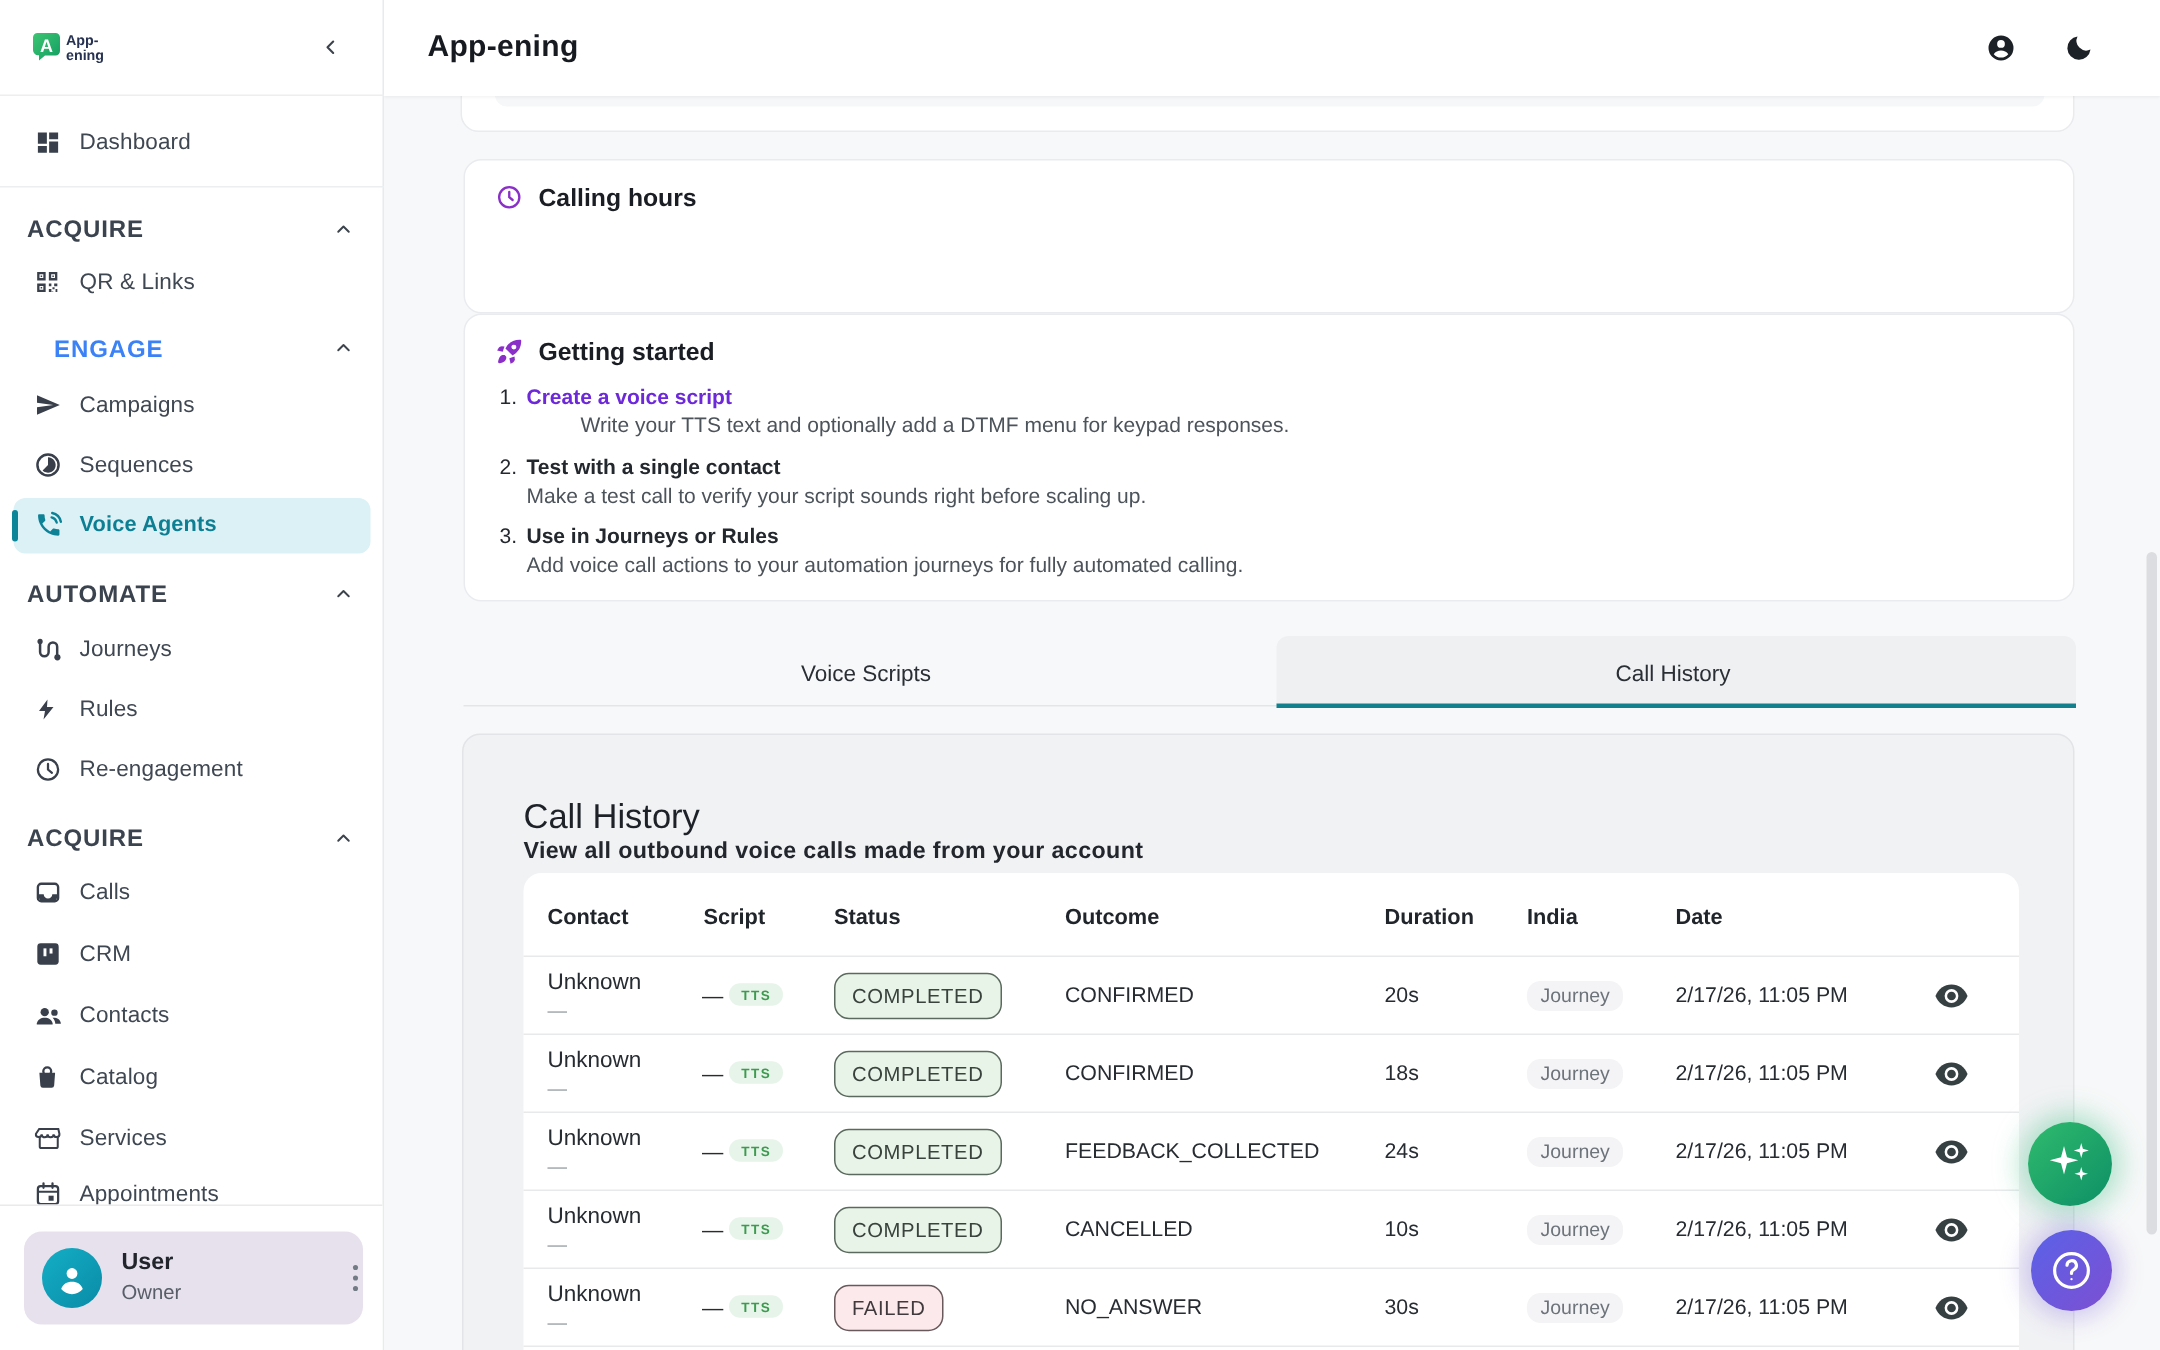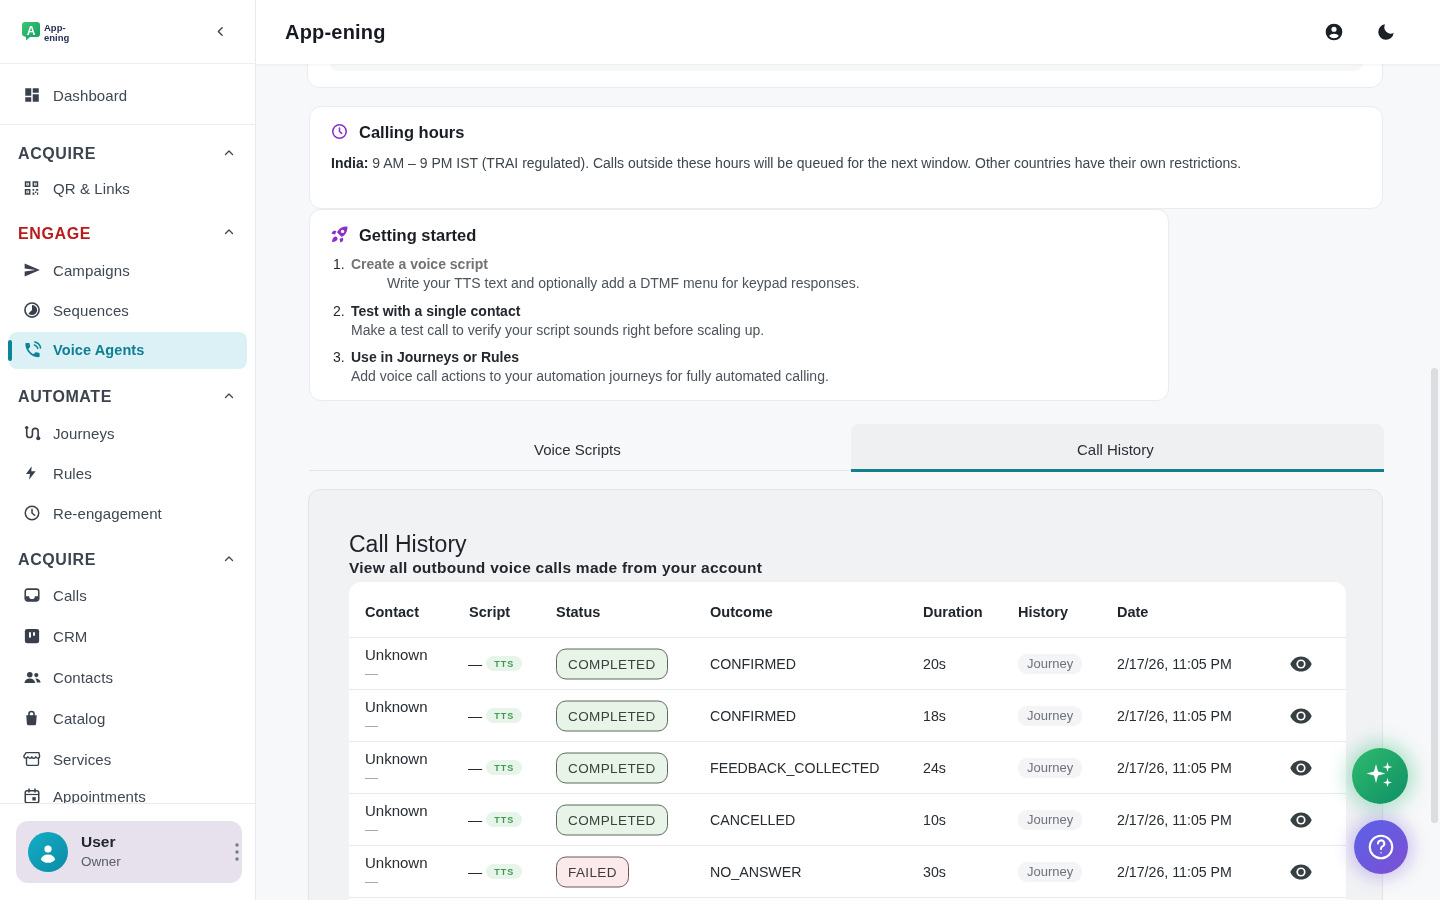--- a/index.html
+++ b/index.html
@@ -117,21 +117,21 @@
       <path d="M5 15 L12 8 L19 15"></path>
     </svg>
 
   <div class="navrow" style="top:168px">
     <svg width="17" height="17" viewBox="0 0 24 24" fill="#39404c">
         <path d="M2.5 2.5 h8 v8 h-8 z m2.2 2.2 v3.6 h3.6 V4.7 z M5.8 5.8 h1.4 v1.4 H5.8 z M13.5 2.5 h8 v8 h-8 z m2.2 2.2 v3.6 h3.6 V4.7 z M16.8 5.8 h1.4 v1.4 h-1.4 z M2.5 13.5 h8 v8 h-8 z m2.2 2.2 v3.6 h3.6 v-3.6 z M5.8 16.8 h1.4 v1.4 H5.8 z M13.5 13.5 h2.4 v2.4 h-2.4 z M18.5 13.5 h3 v2.4 h-3 z M13.5 18.5 h2.4 v3 h-2.4 z M16.9 16.9 h2 v2 h-2 z M19.8 18.5 h1.7 v3 h-1.7 z M16.2 21 h1.5 v.5 h-1.5 z"></path>
       </svg>
     <span class="lbl">QR &amp; Links</span>
   </div>
 
-  <div class="sechead" style="top:225px;color:#b91c1c;">ENGAGE</div>
+  <div class="sechead" style="top:225px;color:#3b82f6;margin-left:18px;">ENGAGE</div>
   <svg class="chev" style="top:226px" width="12" height="12" viewBox="0 0 24 24" fill="none" stroke="#3c434c" stroke-width="2.6" stroke-linecap="round" stroke-linejoin="round">
       <path d="M5 15 L12 8 L19 15"></path>
     </svg>
 
   <div class="navrow" style="top:250px">
     <svg width="18" height="18" viewBox="0 0 24 24" fill="#39404c">
         <path d="M2.2 20.6 L22.5 12 L2.2 3.4 L2.2 10.1 L16.7 12 L2.2 13.9 Z"></path>
       </svg>
     <span class="lbl">Campaigns</span>
   </div>
@@ -274,34 +274,33 @@
 <div class="card" style="left:307px;top:40px;width:1076px;height:48px;border-radius:12px;">
   <div class="abs" style="left:22px;top:0px;width:1033px;height:30px;background:#f6f7f8;border-radius:0 0 8px 8px;"></div>
 </div>
 
 <div class="card" style="left:309px;top:106px;width:1074px;height:103px;">
   <svg class="abs" style="left:21px;top:16px" width="17" height="17" viewBox="0 0 24 24" fill="none" stroke="#8b2fc9" stroke-width="2.2">
       <circle cx="12" cy="12" r="9.5"></circle>
       <path d="M12 7 v5 l3.2 2.6" stroke-linecap="round"></path>
     </svg>
   <div class="ct abs" style="left:49px;top:16px;">Calling hours</div>
-  <div class="body15 abs" style="left:21px;top:48px;"><b style="color:#20252b;">India:</b> 9 AM – 9 PM IST (TRAI regulated). Calls outside these hours will be queued for the next window. Other countries have their own restrictions.</div>
-</div>
-
-<div class="card" style="left:309px;top:209px;width:860px;height:192px;">
+</div>
+
+<div class="card" style="left:309px;top:209px;width:1074px;height:192px;">
   <svg class="abs" style="left:20px;top:15px" width="19" height="19" viewBox="0 0 24 24" fill="#8b2fc9">
       <path d="M22 2 c-4.8-.4-9.2 1.5-11.7 4.8 L8.8 9.2 l6 6 2.4-1.7 C20.5 11 22.4 6.8 22 2 z"></path>
       <circle cx="15.9" cy="8.1" r="2.1" fill="#fff"></circle>
       <path d="M8 7.6 L5.7 7.3 C4.6 7.3 3.6 7.9 3 8.8 L1.8 10.9 l4.7 1 z"></path>
       <path d="M16.4 16 l.3 2.3 c0 1.1-.6 2.1-1.5 2.7 L13.1 22.2 l-1-4.7 z"></path>
       <path d="M8.1 14.8 c-1.3-.4-2.7 0-3.6 1 -.9.9-1.7 3.1-1.9 4.6 -.1.7.5 1.3 1.2 1.2 1.5-.2 3.7-1 4.6-1.9 1-.9 1.4-2.3 1-3.6 z"></path>
     </svg>
   <div class="ct abs" style="left:49px;top:16px;">Getting started</div>
   <div class="abs" style="left:23px;top:46px;font-size:14px;color:#23272e;">1.</div>
-    <div class="abs" style="left:41px;top:46px;font-size:14px;color:#737373;font-weight:700;">Create a voice script</div>
+    <div class="abs" style="left:41px;top:46px;font-size:14px;color:#6d28d9;font-weight:700;">Create a voice script</div>
   <div class="abs" style="left:41px;top:65px;font-size:14px;color:#4c535b;margin-left:36px;">Write your TTS text and optionally add a DTMF menu for keypad responses.</div>
   <div class="abs" style="left:23px;top:93px;font-size:14px;color:#23272e;">2.</div>
     <div class="abs" style="left:41px;top:93px;font-size:14px;color:#23272e;font-weight:700;">Test with a single contact</div>
   <div class="abs" style="left:41px;top:112px;font-size:14px;color:#4c535b;">Make a test call to verify your script sounds right before scaling up.</div>
   <div class="abs" style="left:23px;top:139px;font-size:14px;color:#23272e;">3.</div>
     <div class="abs" style="left:41px;top:139px;font-size:14px;color:#23272e;font-weight:700;">Use in Journeys or Rules</div>
   <div class="abs" style="left:41px;top:158px;font-size:14px;color:#4c535b;">Add voice call actions to your automation journeys for fully automated calling.</div>
 </div>
 
 <div class="abs" style="left:851px;top:424px;width:533px;height:45px;background:#eff0f2;border-radius:8px 8px 0 0;"></div>
@@ -313,21 +312,21 @@
 <div id="panel">
   <div class="abs" style="left:40px;top:41px;font-size:23px;font-weight:500;color:#1e2228;">Call History</div>
   <div class="abs" style="left:40px;top:69px;font-size:15.5px;font-weight:700;letter-spacing:.25px;color:#23272d;">View all outbound voice calls made from your account</div>
 
   <div class="abs" style="left:40px;top:92px;width:997px;height:368px;background:#fff;border-radius:12px 12px 0 0;">
     <div class="th" style="left:16px;top:22px;">Contact</div>
     <div class="th" style="left:120px;top:22px;">Script</div>
     <div class="th" style="left:207px;top:22px;">Status</div>
     <div class="th" style="left:361px;top:22px;">Outcome</div>
     <div class="th" style="left:574px;top:22px;">Duration</div>
-    <div class="th" style="left:669px;top:22px;">History</div>
+    <div class="th" style="left:669px;top:22px;">India</div>
     <div class="th" style="left:768px;top:22px;">Date</div>
 
     <div class="trow" style="top:55px;">
       <div class="cUnknown">Unknown</div>
         <div class="cDash">—</div>
       <div class="cScript">—<span class="ttspill">TTS</span></div>
       <div class="statuspill ok">COMPLETED</div>
       <div class="cOutcome">CONFIRMED</div>
       <div class="cDur">20s</div>
       <div class="srcpill">Journey</div>

